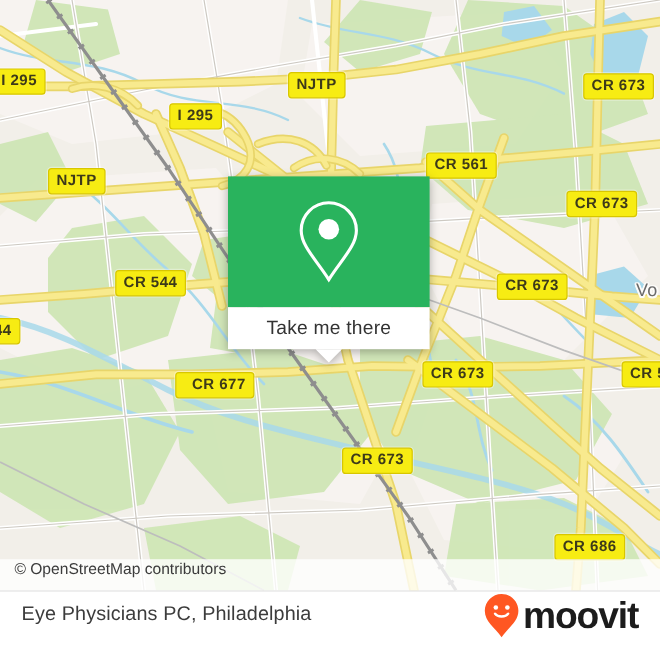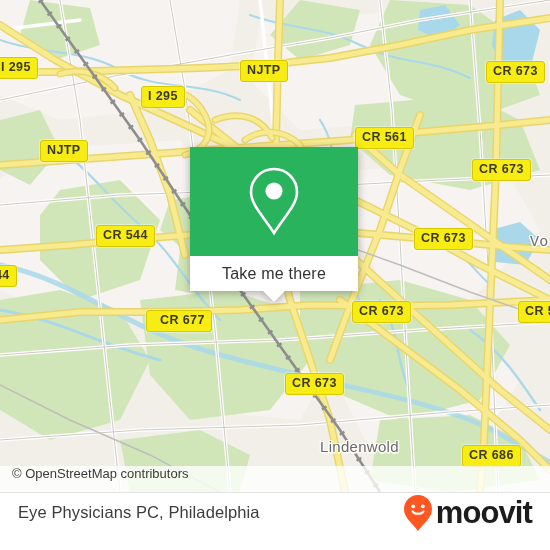--- a/index.html
+++ b/index.html
@@ -273,22 +273,21 @@
           <path d="M40,0 L90,70 L140,140 L190,215 L240,290 L290,360 L340,430 L380,492"></path>
         </g>
         <g fill="none" stroke="#bdbdbd" stroke-width="1.4">
           <path d="M0,385 L70,420 L150,455 L220,492"></path>
           <path d="M330,240 L400,265 L470,292 L550,320"></path>
         </g>
 
       </g>
     </svg>
 
-    <div class="place-label" style="left:320px; top:438px;">Lindenwold</div>
-    <div class="place-label" style="left:530px; top:234px;font-family:Liberation Mono, monospace;">Vo</div>
+    <div class="place-label" style="left:530px; top:234px;">Vo</div>
 
     <div class="shield" style="left:-6px; top:57px;">I 295</div>
     <div class="shield" style="left:141px; top:86px;">I 295</div>
     <div class="shield" style="left:240px; top:60px;">NJTP</div>
     <div class="shield" style="left:486px; top:61px;">CR 673</div>
     <div class="shield" style="left:40px; top:140px;">NJTP</div>
     <div class="shield" style="left:355px; top:127px;text-align:center;">CR 561</div>
     <div class="shield" style="left:472px; top:159px;">CR 673</div>
     <div class="shield" style="left:79px; top:225px;margin-left:17px;">CR 544</div>
     <div class="shield" style="left:414px; top:228px;">CR 673</div>

